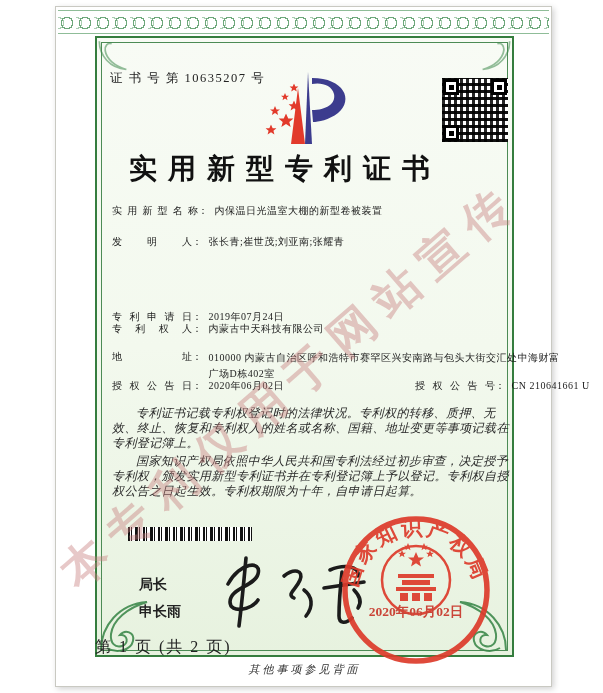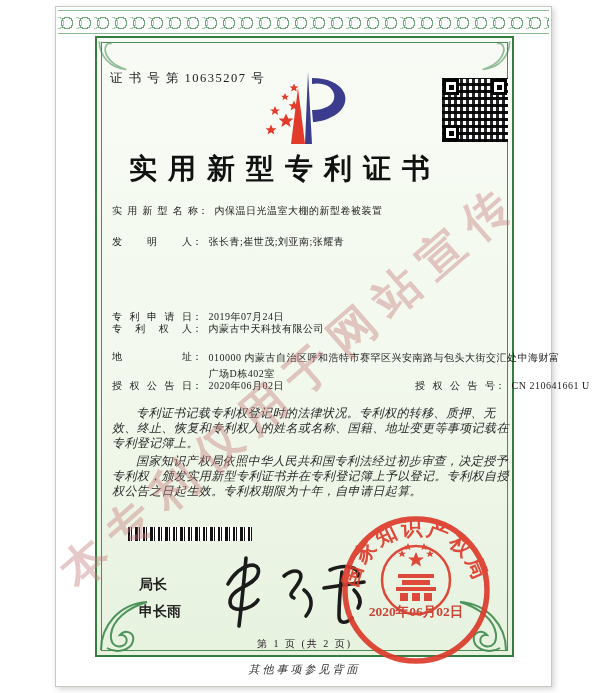--- a/index.html
+++ b/index.html
@@ -68,22 +68,22 @@
   }
   .director-title, .director-name {
     position:absolute; left:139px; z-index:4; font-family:"Liberation Sans",sans-serif;
     font-size:14px; font-weight:bold; color:#222;
   }
   .director-title { top:576px; }
   .director-name  { top:603px; }
   .signature { position:absolute; left:212px; top:550px; z-index:4; }
   .seal { position:absolute; left:340px; top:514px; z-index:6; opacity:.92; }
   .page-info {
-    position:absolute; left:95px; top:637px; width:419px; text-align:center;
-    font-size:10px; color:#222; z-index:4; letter-spacing:2px;
+    position:absolute; left:95px; top:637px; width:419px; text-align:left;
+    font-size:16px; color:#222; z-index:4; letter-spacing:2px;
   }
   .back-note {
     position:absolute; left:95px; top:662px; width:419px; text-align:center;
     font-size:11px; color:#333; z-index:4; letter-spacing:3px; font-style:italic;
   }
   .watermark {
     position:absolute; left:68px; top:548px; z-index:5;
     transform:rotate(-41deg); transform-origin:0 50%;
     font-size:46px; font-weight:bold; letter-spacing:13px; white-space:nowrap;
     color:rgba(198,124,124,.42); pointer-events:none;

